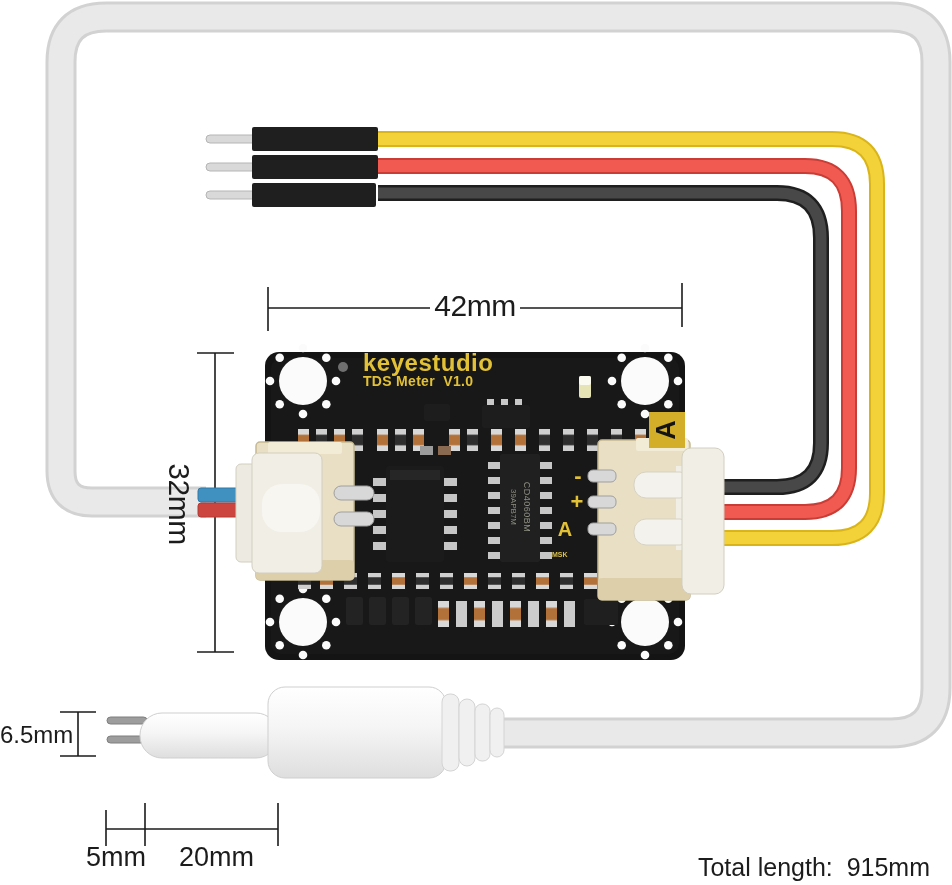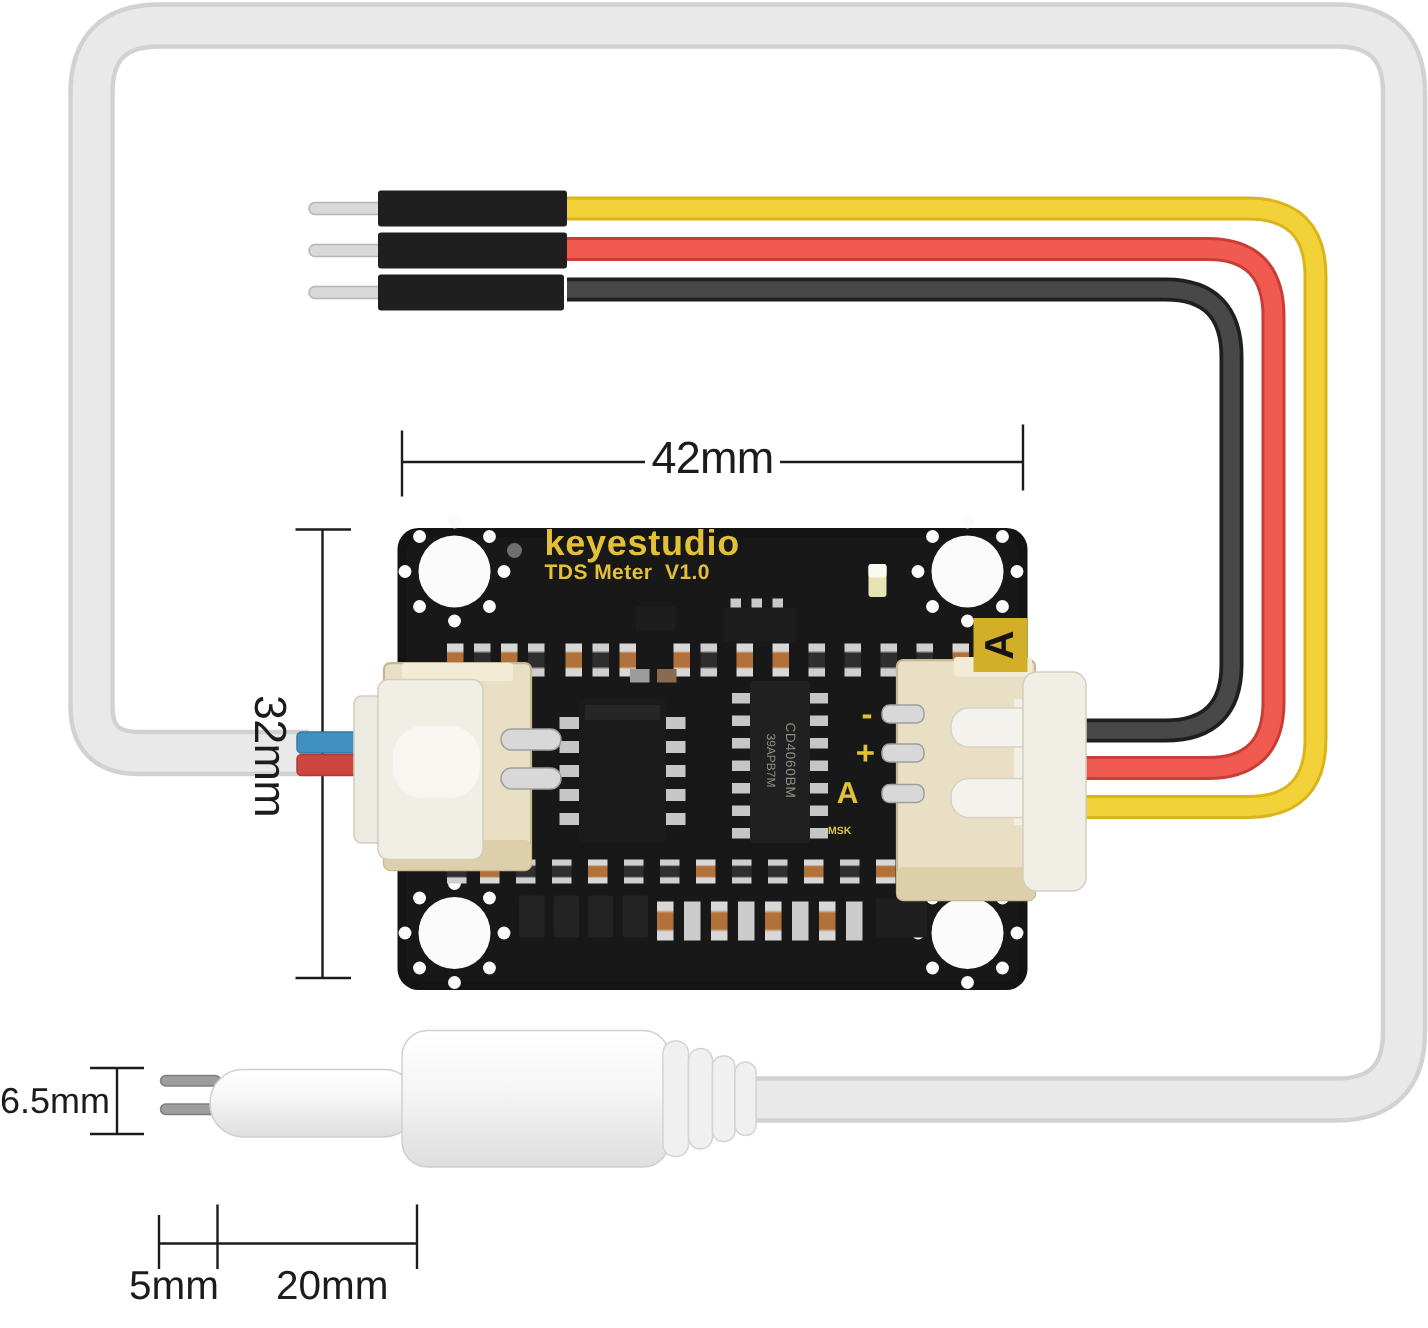--- a/index.html
+++ b/index.html
@@ -6,21 +6,21 @@
   .stage{position:relative;width:952px;height:885px;background:#ffffff;overflow:hidden;
          font-family:"Liberation Sans",sans-serif;}
   .stage svg{position:absolute;left:0;top:0;}
   .lbl{position:absolute;color:#1c1c1c;white-space:pre;line-height:1.1;}
   .dim{font-size:30px;letter-spacing:-0.5px;}
   .dim-42{left:420px;top:289px;width:110px;text-align:center;}
   .dim-32{left:131px;top:489px;width:100px;height:30px;text-align:center;
           transform:rotate(90deg);transform-origin:center;}
   .dim-65{left:0px;top:722px;width:76px;text-align:left;font-size:24px;}
   .dim-5{left:76px;top:843px;width:80px;text-align:center;font-size:27px;}
-  .dim-20{left:179px;top:843px;width:80px;text-align:right;font-size:27px;}
+  .dim-20{left:179px;top:843px;width:80px;text-align:left;font-size:27px;}
   .total-len{left:648px;top:854px;width:282px;text-align:right;font-size:25px;}
   .silk{color:#e2c136;font-weight:bold;}
   .brand{left:363px;top:350px;font-size:24px;letter-spacing:0.5px;}
   .model{left:363px;top:374px;font-size:14px;letter-spacing:0.3px;}
   .badge-a{left:649px;top:412px;width:36px;height:36px;background:#d3ae29;color:#141414;
            font-size:27px;font-weight:bold;display:flex;align-items:center;justify-content:center;
            transform:rotate(-90deg);}
   .pinlbl{width:28px;height:26px;text-align:center;font-size:22px;line-height:26px;}
   .pin-minus{left:564px;top:463px;}
   .pin-plus{left:563px;top:489px;}
@@ -252,20 +252,21 @@
     <rect x="475" y="704" width="15" height="57" rx="7" fill="#f0f0f0" stroke="#d4d4d4"></rect>
     <rect x="490" y="708" width="14" height="49" rx="7" fill="#f0f0f0" stroke="#d4d4d4"></rect>
   </g>
 </svg>
 
   <div class="lbl dim dim-42">42mm</div>
   <div class="lbl dim dim-32">32mm</div>
   <div class="lbl dim-65 lbl">6.5mm</div>
   <div class="lbl dim-5">5mm</div>
   <div class="lbl dim-20">20mm</div>
+  <div class="lbl total-len">Total length:  915mm</div>
 
   <div class="lbl silk brand">keyestudio</div>
   <div class="lbl silk model">TDS Meter  V1.0</div>
   <div class="lbl badge-a">A</div>
   <div class="lbl silk pinlbl pin-minus">-</div>
   <div class="lbl silk pinlbl pin-plus">+</div>
   <div class="lbl silk pinlbl pin-a">A</div>
   <div class="lbl chipline chip1">39APB7M</div>
   <div class="lbl chipline chip2">CD4060BM</div>
   <div class="lbl msk">MSK</div>

